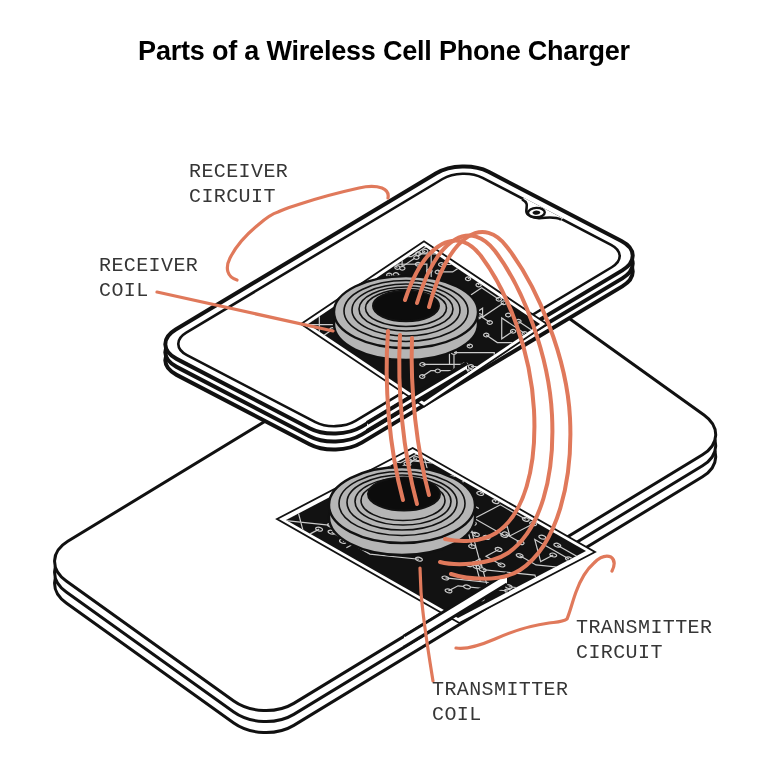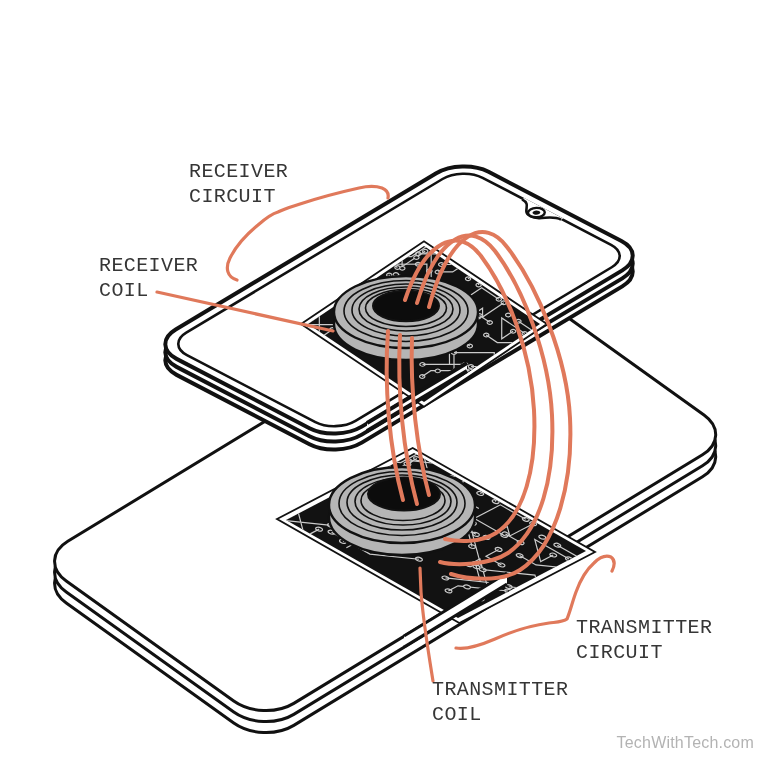--- a/index.html
+++ b/index.html
@@ -235,22 +235,22 @@
   </g>
 
   <g stroke-width="3.2">
     <path class="accent" d="M 237 280 C 227 277 225 268 230 258 C 236 246 247 234 258 225 C 266 218 271 214 278 212 C 284 209 291 207 300 204 C 318 198 341 192 359 188 C 368 186 376 186 382 188 C 387 190 389 193 388 198"></path>
     <path class="accent" d="M 157 292 L 333 331"></path>
     <path class="accent" d="M 456 648 C 467 650 481 645 495 639 C 515 630 534 625 549 623 C 557 622 563 622 567 619 C 570 612 572 603 576 592 C 580 581 586 570 594 563 C 600 557 606 555 611 557 C 615 560 615 565 612 571"></path>
     <path class="accent" d="M 433 681 C 428 650 423 620 421 592 L 420 568"></path>
   </g>
 </svg>
 
+<div class="page-title">Parts of a Wireless Cell Phone Charger</div>
 <div class="lbl" style="left:189px;top:160px;">RECEIVER
 CIRCUIT</div>
 <div class="lbl" style="left:99px;top:254px;">RECEIVER
 COIL</div>
 <div class="lbl" style="left:576px;top:616px;">TRANSMITTER
 CIRCUIT</div>
 <div class="lbl" style="left:432px;top:678px;">TRANSMITTER
 COIL</div>
-<div class="watermark">TechWithTech.com</div>
 </div>
 
 </body></html>

